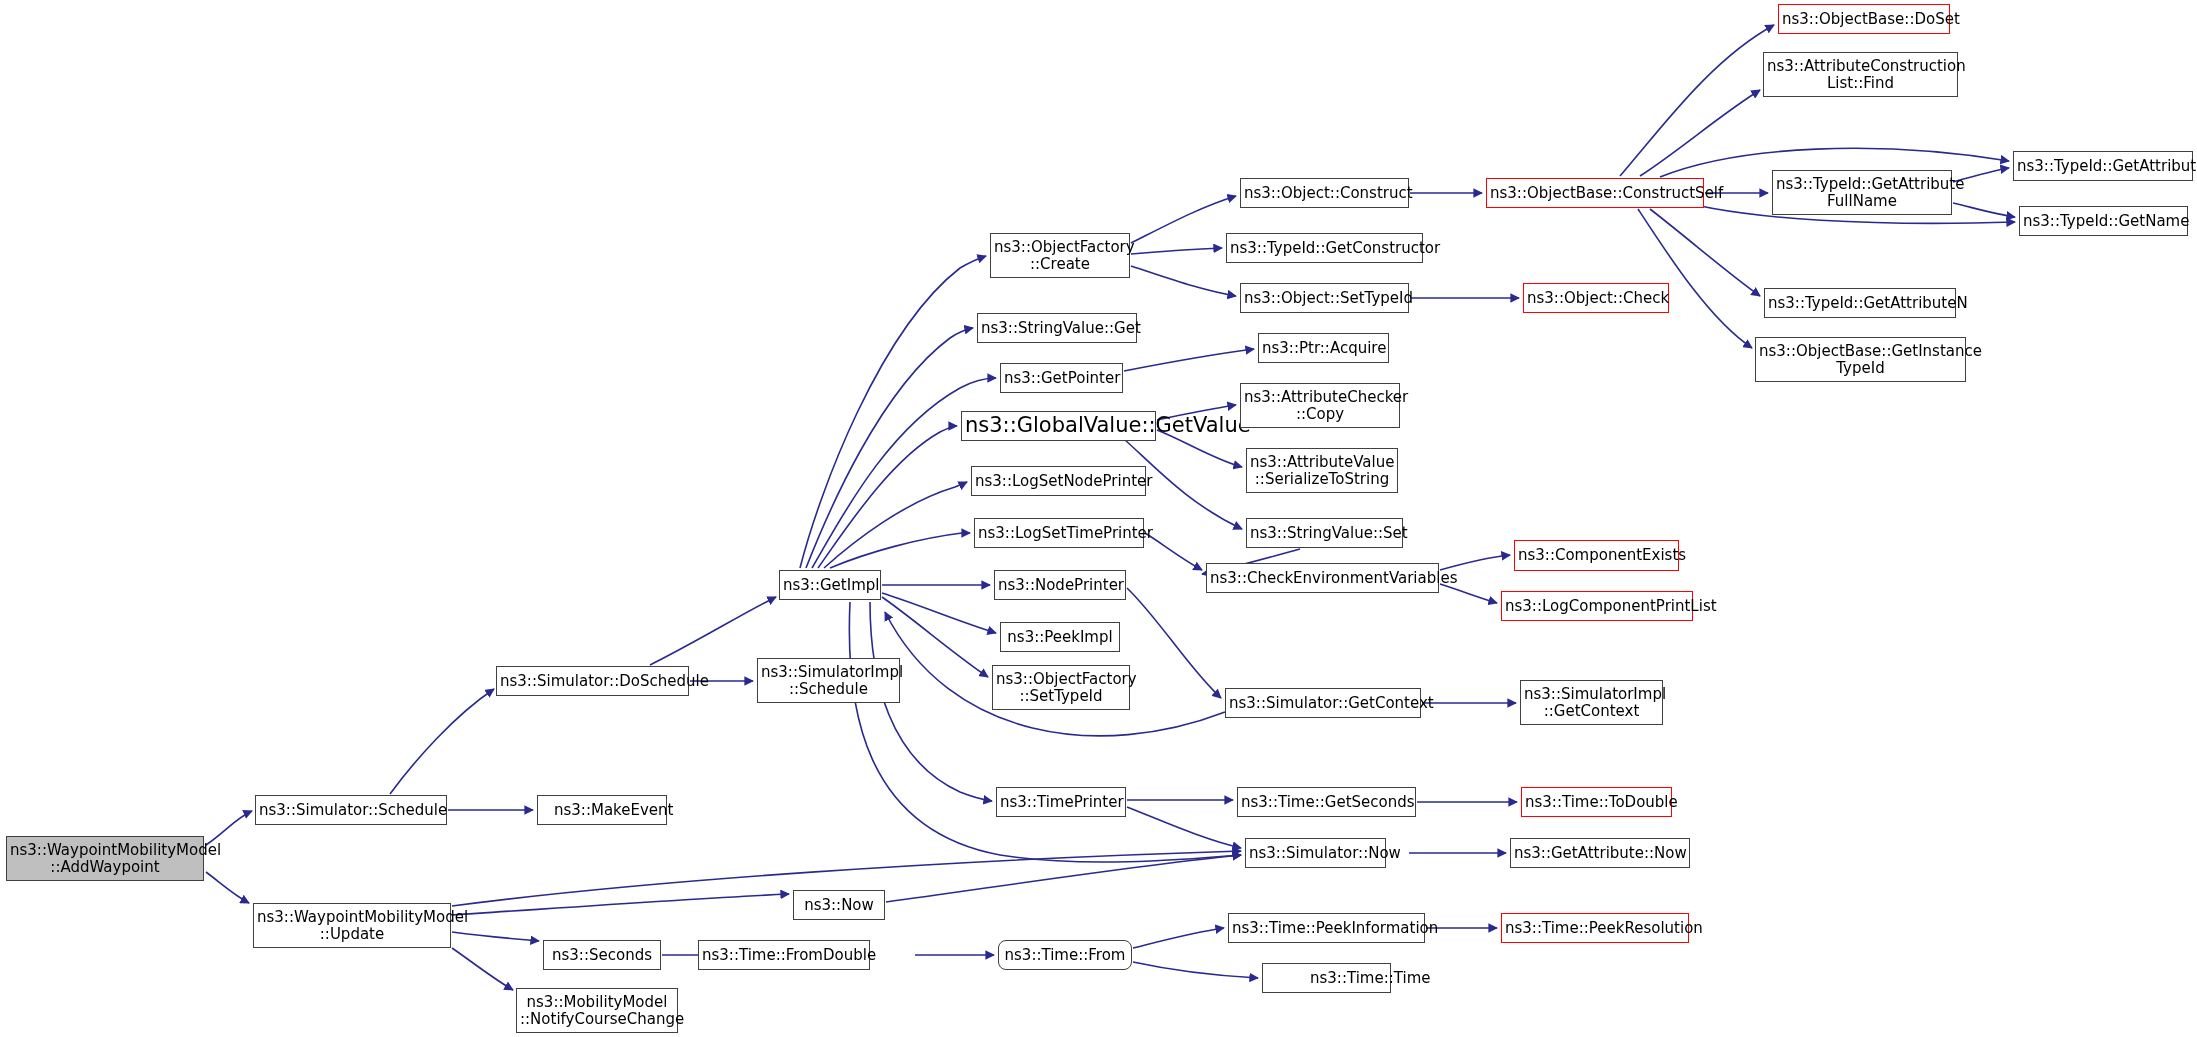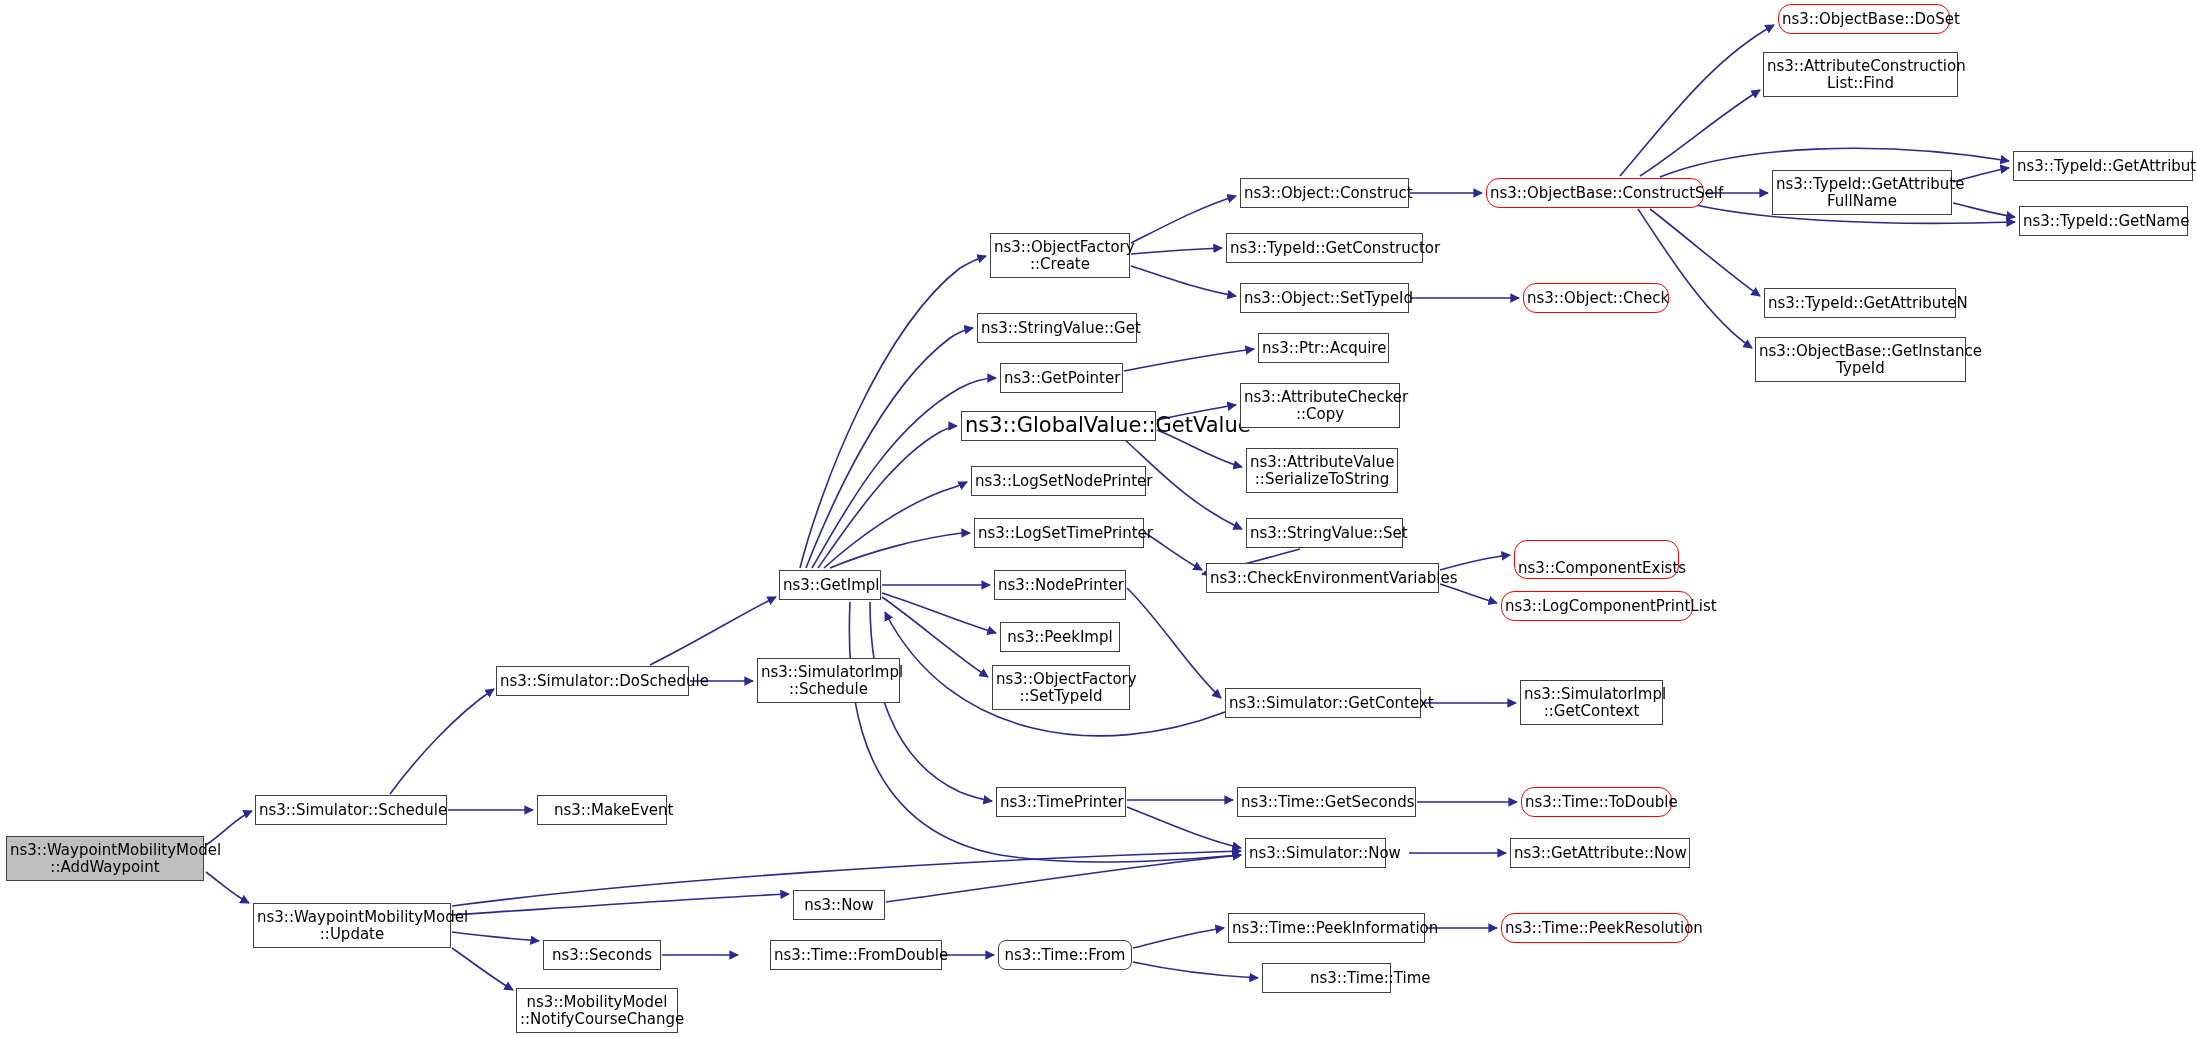--- a/index.html
+++ b/index.html
@@ -34,21 +34,20 @@
     background: #ffffff;
     border: 1px solid #404040;
     color: #000000;
     line-height: 1.12;
     padding: 1px 3px;
     white-space: pre-line;
     z-index: 5;
   }
   .node.red {
     border-color: #ff0000;
-    border-radius: 13px;
   }
   .node.root {
     background: #bfbfbf;
     border-color: #404040;
   }
   .node .lbl {
     display: block;
     width: 100%;
   }
 </style>
@@ -125,21 +124,21 @@
       <div class="node root" style="left: 6px; top: 836px; width: 198px; height: 45px; font-size: 15px;"><span class="lbl">ns3::WaypointMobilityModel
 ::AddWaypoint</span></div>
       <div class="node" style="left: 255px; top: 795px; width: 192px; height: 30px; font-size: 15px;"><span class="lbl">ns3::Simulator::Schedule</span></div>
       <div class="node" style="left: 537px; top: 795px; width: 130px; height: 30px; font-size: 15px; padding-left: 16px;"><span class="lbl">ns3::MakeEvent</span></div>
       <div class="node" style="left: 253px; top: 903px; width: 198px; height: 45px; font-size: 15px;"><span class="lbl">ns3::WaypointMobilityModel
 ::Update</span></div>
       <div class="node" style="left: 543px; top: 940px; width: 118px; height: 30px; font-size: 15px;"><span class="lbl">ns3::Seconds</span></div>
       <div class="node" style="left: 516px; top: 988px; width: 162px; height: 45px; font-size: 15px;"><span class="lbl">ns3::MobilityModel
 ::NotifyCourseChange</span></div>
       <div class="node" style="left: 793px; top: 890px; width: 92px; height: 30px; font-size: 15px;"><span class="lbl">ns3::Now</span></div>
-      <div class="node" style="left: 770px; top: 940px; width: 172px; height: 30px; font-size: 15px;"><span class="lbl">ns3::Time::FromDouble</span></div>
+      <div class="node" style="left: 698px; top: 940px; width: 172px; height: 30px; font-size: 15px;"><span class="lbl">ns3::Time::FromDouble</span></div>
       <div class="node" style="left: 998px; top: 940px; width: 134px; height: 30px; font-size: 15px; border-radius: 8px;"><span class="lbl">ns3::Time::From</span></div>
       <div class="node" style="left: 1228px; top: 913px; width: 197px; height: 30px; font-size: 15px;"><span class="lbl">ns3::Time::PeekInformation</span></div>
       <div class="node red" style="left: 1501px; top: 913px; width: 188px; height: 30px; font-size: 15px;"><span class="lbl">ns3::Time::PeekResolution</span></div>
       <div class="node" style="left: 1262px; top: 963px; width: 129px; height: 30px; font-size: 15px; padding-left: 47px;"><span class="lbl">ns3::Time::Time</span></div>
       <div class="node" style="left: 496px; top: 666px; width: 193px; height: 30px; font-size: 15px;"><span class="lbl">ns3::Simulator::DoSchedule</span></div>
       <div class="node" style="left: 757px; top: 658px; width: 143px; height: 45px; font-size: 15px;"><span class="lbl">ns3::SimulatorImpl
 ::Schedule</span></div>
       <div class="node" style="left: 779px; top: 570px; width: 102px; height: 30px; font-size: 15px;"><span class="lbl">ns3::GetImpl</span></div>
       <div class="node" style="left: 990px; top: 233px; width: 140px; height: 45px; font-size: 15px;"><span class="lbl">ns3::ObjectFactory
 ::Create</span></div>
@@ -156,21 +155,21 @@
       <div class="node" style="left: 1240px; top: 178px; width: 169px; height: 30px; font-size: 15px;"><span class="lbl">ns3::Object::Construct</span></div>
       <div class="node" style="left: 1226px; top: 233px; width: 197px; height: 30px; font-size: 15px;"><span class="lbl">ns3::TypeId::GetConstructor</span></div>
       <div class="node" style="left: 1240px; top: 283px; width: 169px; height: 30px; font-size: 15px;"><span class="lbl">ns3::Object::SetTypeId</span></div>
       <div class="node" style="left: 1258px; top: 333px; width: 131px; height: 30px; font-size: 15px;"><span class="lbl">ns3::Ptr::Acquire</span></div>
       <div class="node" style="left: 1240px; top: 383px; width: 160px; height: 45px; font-size: 15px;"><span class="lbl">ns3::AttributeChecker
 ::Copy</span></div>
       <div class="node" style="left: 1246px; top: 448px; width: 152px; height: 45px; font-size: 15px;"><span class="lbl">ns3::AttributeValue
 ::SerializeToString</span></div>
       <div class="node" style="left: 1246px; top: 518px; width: 157px; height: 30px; font-size: 15px;"><span class="lbl">ns3::StringValue::Set</span></div>
       <div class="node" style="left: 1206px; top: 563px; width: 233px; height: 30px; font-size: 15px;"><span class="lbl">ns3::CheckEnvironmentVariables</span></div>
-      <div class="node red" style="left: 1514px; top: 540px; width: 165px; height: 39px; font-size: 15px; align-items: flex-end;"><span class="lbl">ns3::ComponentExists</span></div>
+      <div class="node red" style="left: 1514px; top: 540px; width: 165px; height: 31px; font-size: 15px;"><span class="lbl">ns3::ComponentExists</span></div>
       <div class="node red" style="left: 1501px; top: 591px; width: 192px; height: 30px; font-size: 15px;"><span class="lbl">ns3::LogComponentPrintList</span></div>
       <div class="node" style="left: 1225px; top: 688px; width: 196px; height: 30px; font-size: 15px;"><span class="lbl">ns3::Simulator::GetContext</span></div>
       <div class="node" style="left: 1520px; top: 680px; width: 143px; height: 45px; font-size: 15px;"><span class="lbl">ns3::SimulatorImpl
 ::GetContext</span></div>
       <div class="node" style="left: 1237px; top: 787px; width: 179px; height: 30px; font-size: 15px;"><span class="lbl">ns3::Time::GetSeconds</span></div>
       <div class="node red" style="left: 1521px; top: 787px; width: 151px; height: 30px; font-size: 15px;"><span class="lbl">ns3::Time::ToDouble</span></div>
       <div class="node" style="left: 1245px; top: 838px; width: 141px; height: 30px; font-size: 15px;"><span class="lbl">ns3::Simulator::Now</span></div>
       <div class="node" style="left: 1510px; top: 838px; width: 180px; height: 30px; font-size: 15px;"><span class="lbl">ns3::GetAttribute::Now</span></div>
       <div class="node red" style="left: 1486px; top: 178px; width: 218px; height: 30px; font-size: 15px;"><span class="lbl">ns3::ObjectBase::ConstructSelf</span></div>
       <div class="node red" style="left: 1523px; top: 283px; width: 146px; height: 30px; font-size: 15px;"><span class="lbl">ns3::Object::Check</span></div>

